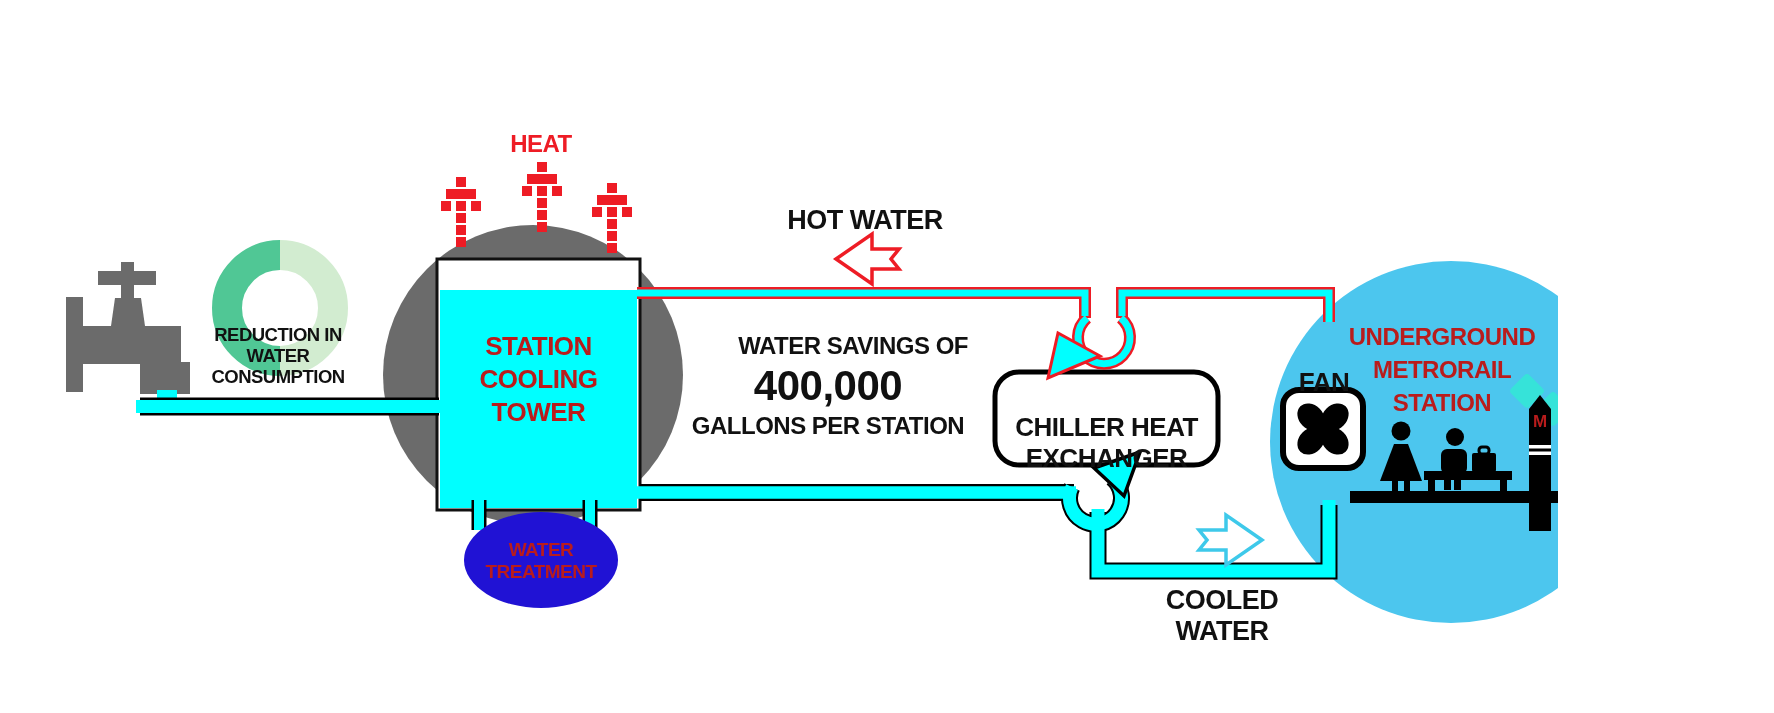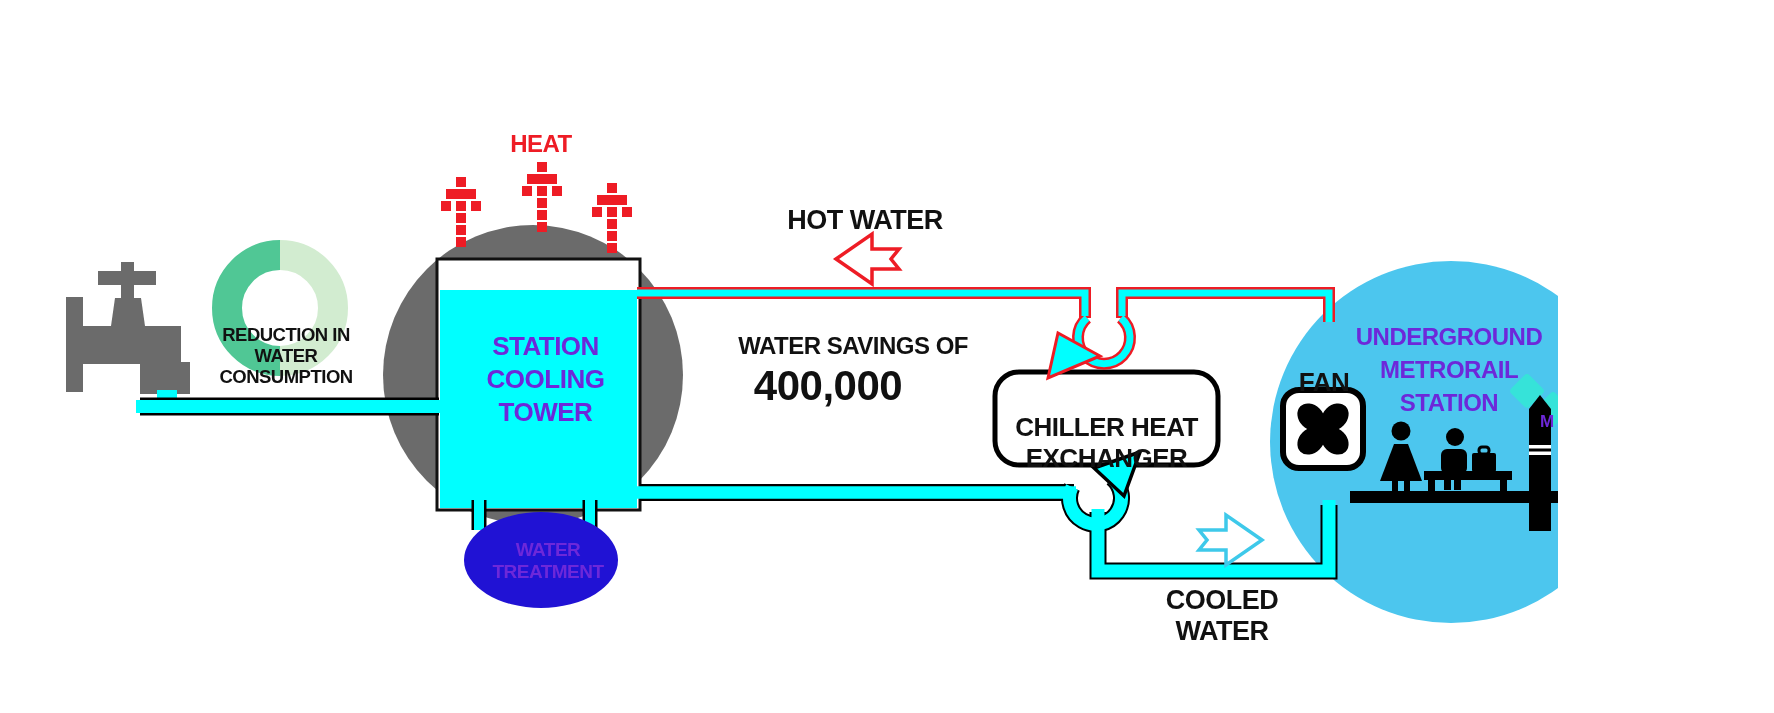--- a/index.html
+++ b/index.html
@@ -1,21 +1,21 @@
 <!DOCTYPE html>
 <html><head>
 <meta charset="utf-8">
 <style>
   html,body{margin:0;padding:0;background:#fff;}
   #stage{position:relative;width:1558px;height:713px;background:#fff;overflow:hidden;
          font-family:"Liberation Sans",sans-serif;}
   #art{position:absolute;left:0;top:0;z-index:1;}
   .lbl{position:absolute;z-index:5;font-weight:bold;text-align:center;letter-spacing:-0.5px;white-space:nowrap;}
   .black{color:#111;}
-  .white{color:#6d28d9;padding-left:7px;}
+  .white{color:#b91c1c;}
   .red{color:#ee1c25;}
   .sup{font-size:20px;vertical-align:14px;letter-spacing:0;}
 </style>
 </head>
 <body>
 
 <div id="stage">
 
 <svg id="art" width="1774" height="713" viewBox="0 0 1774 713">
 
@@ -163,20 +163,21 @@
   </g>
 </svg>
 
 <div class="lbl red" style="left:481px;top:130px;width:120px;font-size:24px;">HEAT</div>
 
 <div class="lbl black" style="left:765px;top:205px;width:200px;font-size:27px;text-align:center;">HOT WATER</div>
 
 <div class="lbl black" style="left:688px;top:332px;width:280px;">
   <div style="font-size:24px;text-align:right;">WATER SAVINGS OF</div>
   <div style="font-size:42px;line-height:52px;">400,000</div>
+  <div style="font-size:24px;">GALLONS PER STATION</div>
 </div>
 
 <div class="lbl white" style="left:437px;top:330px;width:203px;font-size:26px;line-height:33px;">
   <div>STATION</div>
   <div>COOLING</div>
   <div>TOWER</div>
 </div>
 
 <div class="lbl white" style="left:466px;top:539px;width:150px;font-size:19px;line-height:22px;">
   <div>WATER</div>
@@ -197,19 +198,19 @@
 </div>
 
 <div class="lbl black" style="left:1122px;top:585px;width:200px;font-size:27px;line-height:31px;">
   <div>COOLED</div>
   <div>WATER</div>
 </div>
 
 <div class="lbl white" style="left:1529px;top:412px;width:22px;font-size:17px;letter-spacing:0;">M</div>
 
 
-<div class="lbl black" style="left:196px;top:324px;width:180px;font-size:18.5px;line-height:21px;">
+<div class="lbl black" style="left:188px;top:324px;width:180px;font-size:18.5px;line-height:21px;">
   <div>REDUCTION IN</div>
   <div>WATER</div>
   <div>CONSUMPTION</div>
 </div>
 
 </div>
 
 </body></html>

